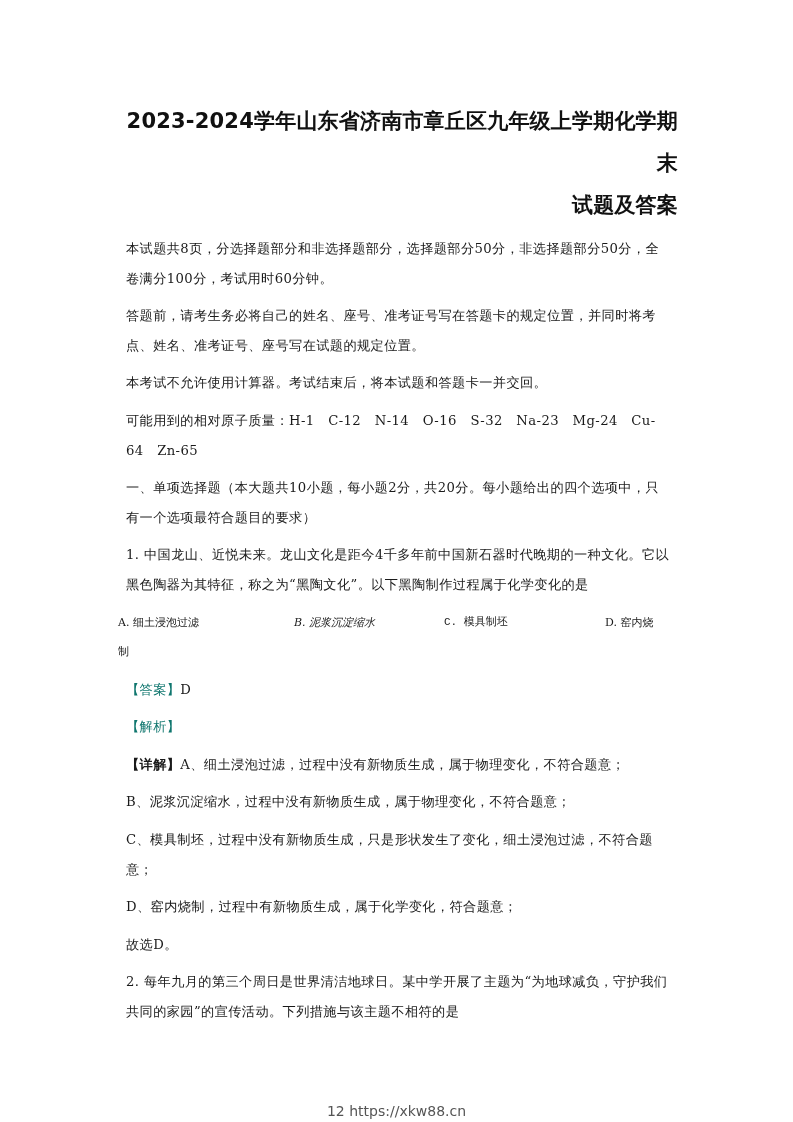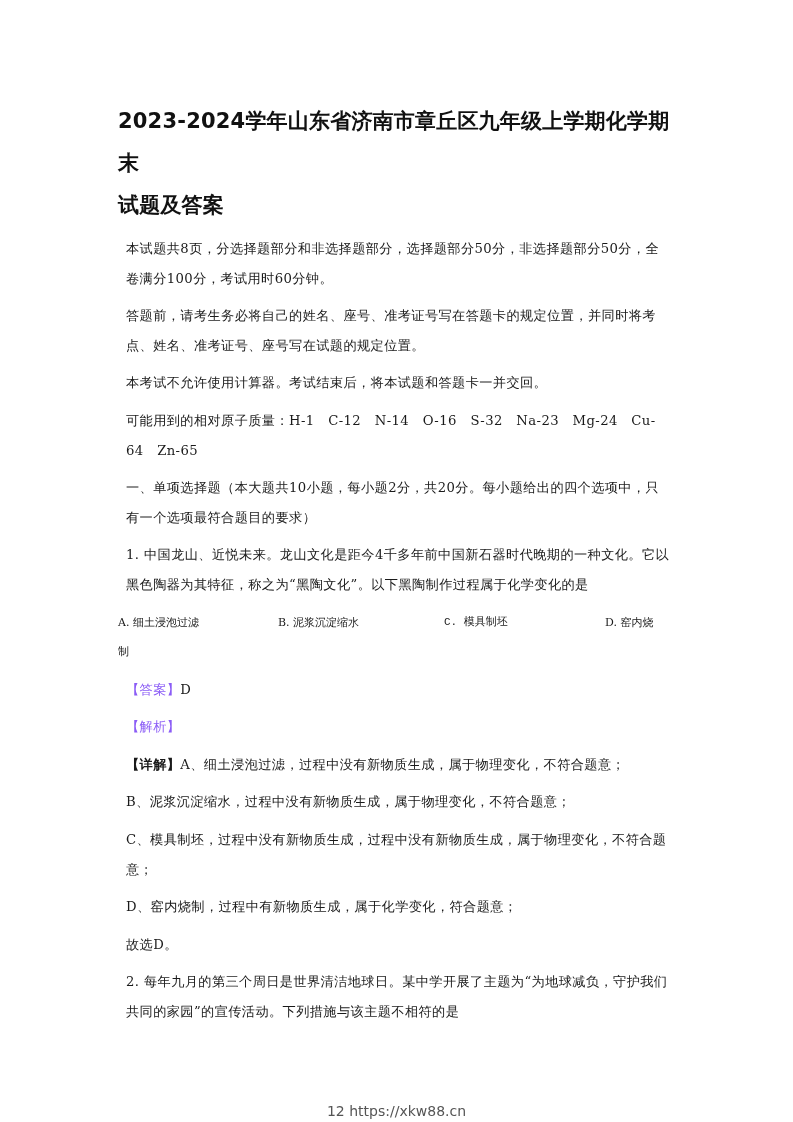--- a/index.html
+++ b/index.html
@@ -22,48 +22,49 @@
       width: 560px;
     }
     .title {
       font-family: "DejaVu Sans", "Liberation Sans", sans-serif;
       font-weight: bold;
       font-size: 21px;
       line-height: 42px;
       margin: 0 0 6px 0;
       letter-spacing: 0.2px;
       color: #111;
+      text-align: right;
     }
     .para {
       font-size: 13.2px;
       line-height: 29.6px;
       margin: 8px;
       letter-spacing: 0.4px;
     }
     .options {
       font-size: 11px;
       line-height: 29.6px;
       position: relative;
       height: 59px;
     }
     .opt {
       position: absolute;
       top: 0;
       white-space: nowrap;
     }
     .opt.a { left: 0; }
-    .opt.b { left: 160px; }
+    .opt.b { left: 176px; font-style: italic; }
     .opt.c { left: 326px; font-family: Liberation Mono, monospace; }
     .opt.d { left: 487px; }
     .opt-wrap {
       position: absolute;
       left: 0;
       top: 29.6px;
     }
-    .bracket-blue { color: #8b5cf6; }
+    .bracket-blue { color: #0f766e; }
     .bracket-bold { font-weight: bold; }
     .footer {
       position: absolute;
       top: 1068px;
       left: 0;
       width: 793px;
       text-align: center;
       font-family: "DejaVu Sans", "Liberation Sans", sans-serif;
       font-size: 14px;
       color: #555;
@@ -98,21 +99,21 @@
   <p class="para">
     <span class="bracket-blue">【答案】</span><span>D</span>
   </p>
   <p class="para">
     <span class="bracket-blue">【解析】</span>
   </p>
   <p class="para">
     <span class="bracket-bold">【详解】</span><span>A、细土浸泡过滤，过程中没有新物质生成，属于物理变化，不符合题意；</span>
   </p>
   <p class="para">B、泥浆沉淀缩水，过程中没有新物质生成，属于物理变化，不符合题意；</p>
-  <p class="para">C、模具制坯，过程中没有新物质生成，过程中没有新物质生成，属于物理变化，不符合题意；</p>
+  <p class="para">C、模具制坯，过程中没有新物质生成，只是形状发生了变化，细土浸泡过滤，不符合题意；</p>
   <p class="para">D、窑内烧制，过程中有新物质生成，属于化学变化，符合题意；</p>
   <p class="para">故选D。</p>
 
   <p class="para">2. 每年九月的第三个周日是世界清洁地球日。某中学开展了主题为“为地球减负，守护我们共同的家园”的宣传活动。下列措施与该主题不相符的是</p>
 </div>
 
 <div class="footer">
   <span>12</span>
   <span>https://xkw88.cn</span>
 </div>

